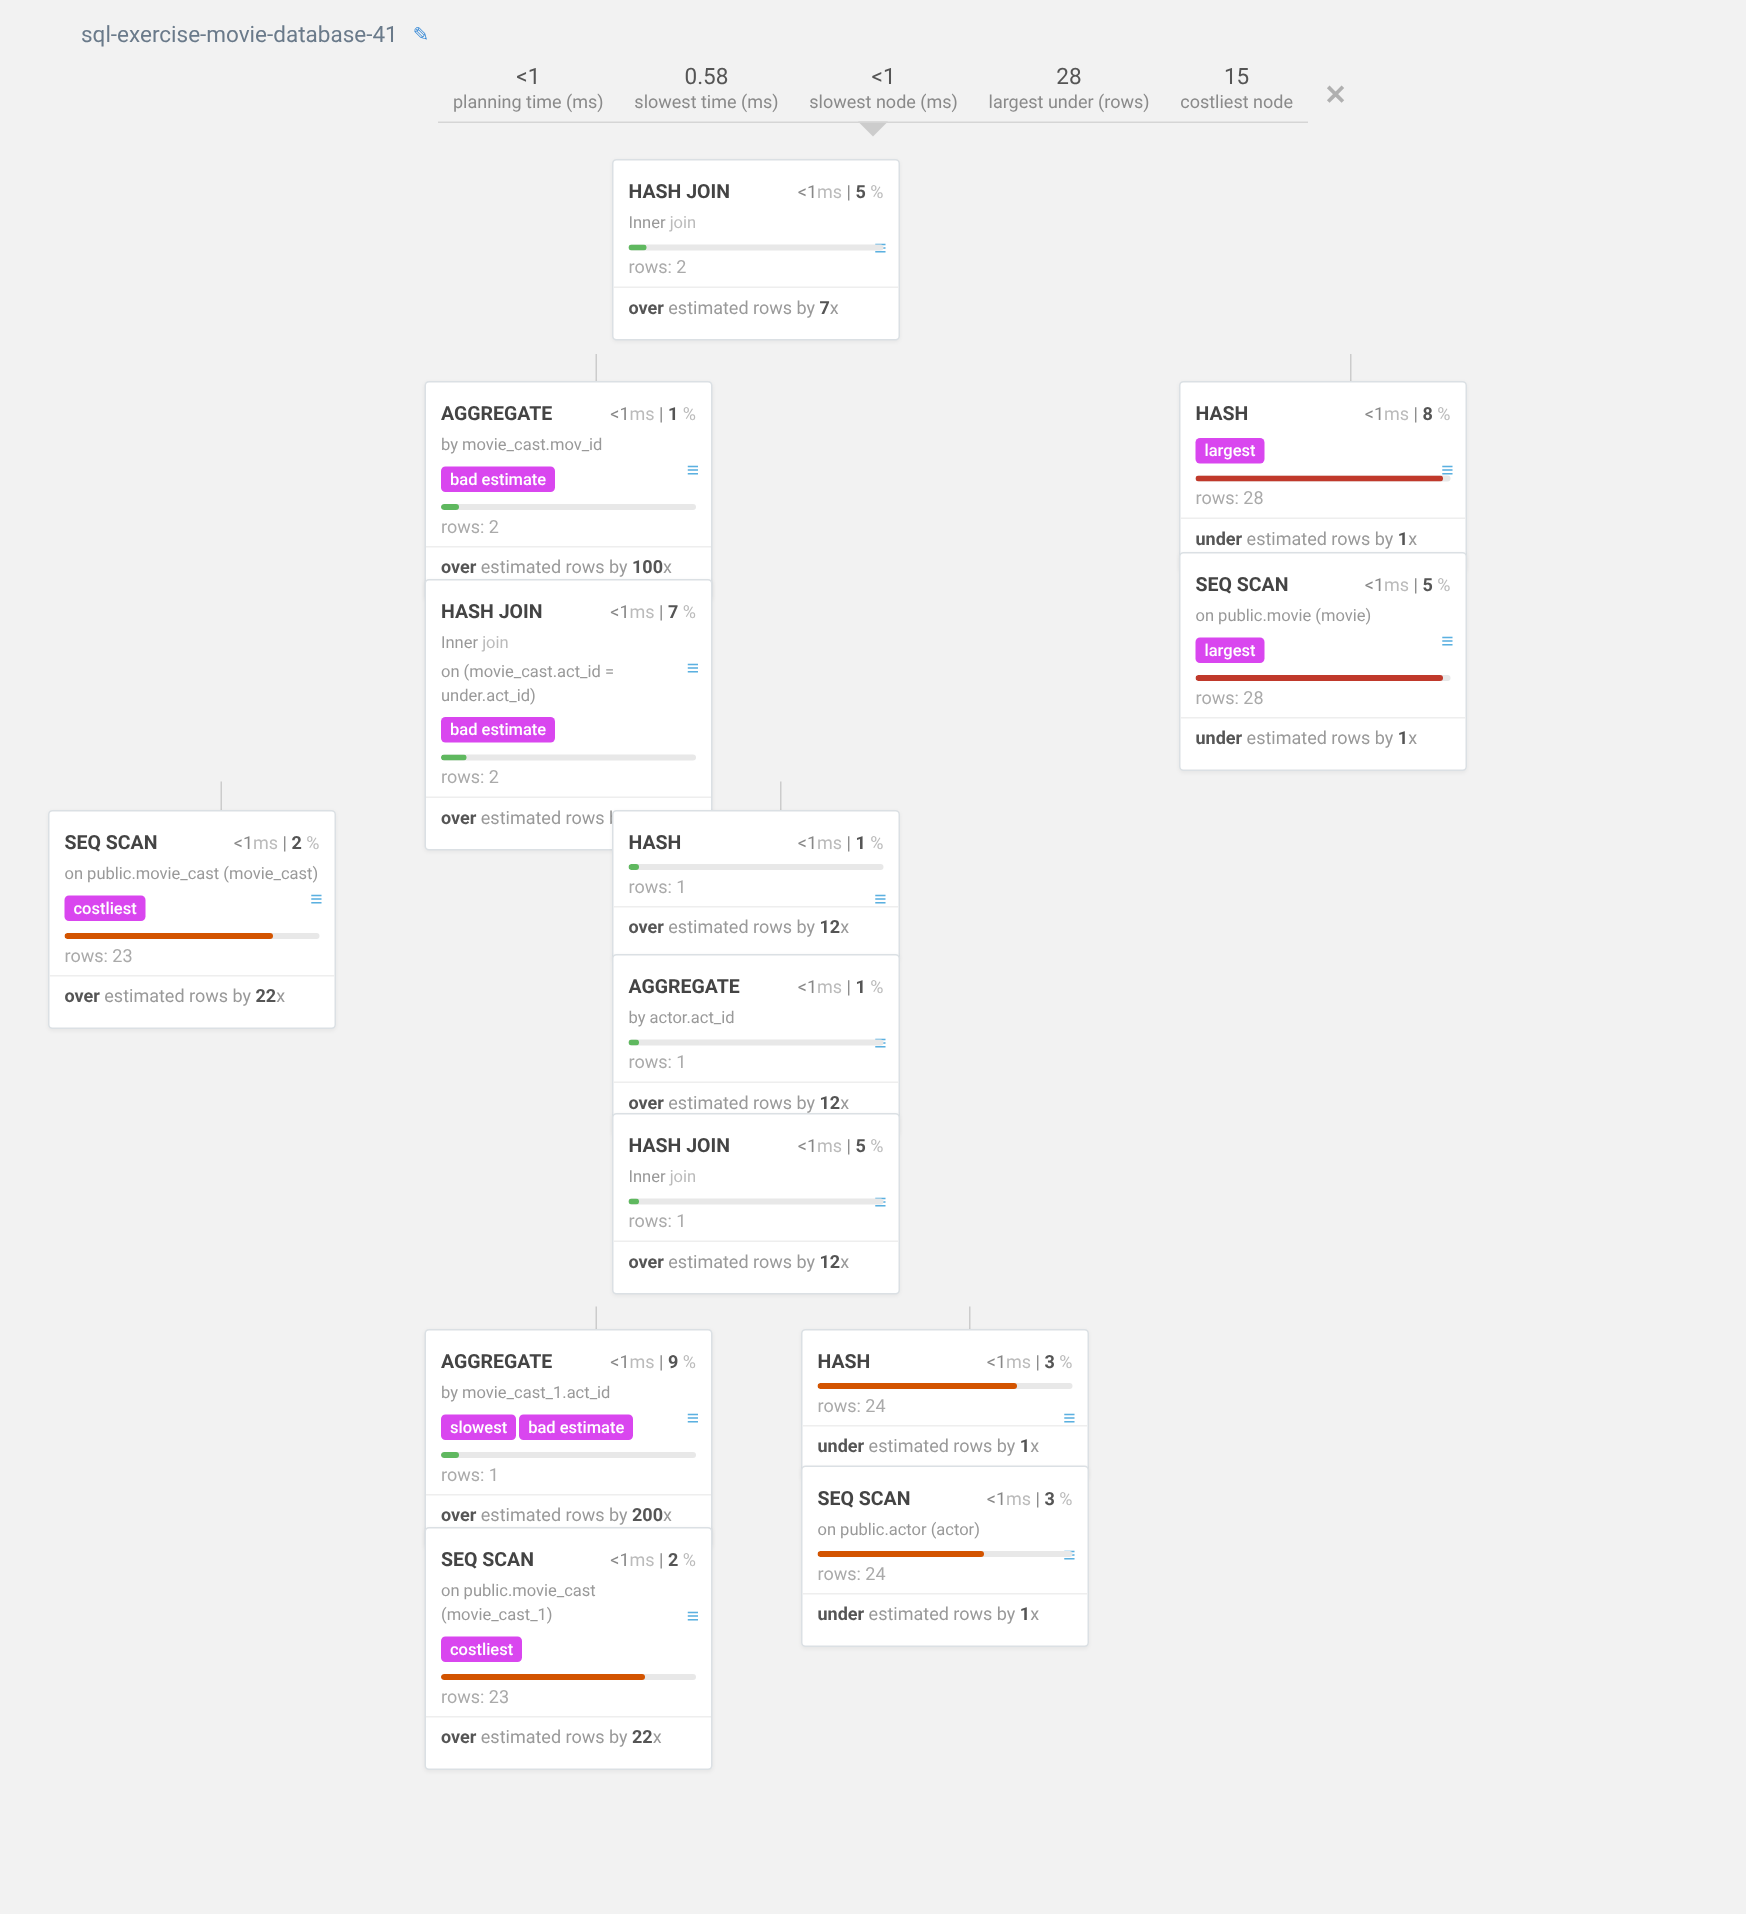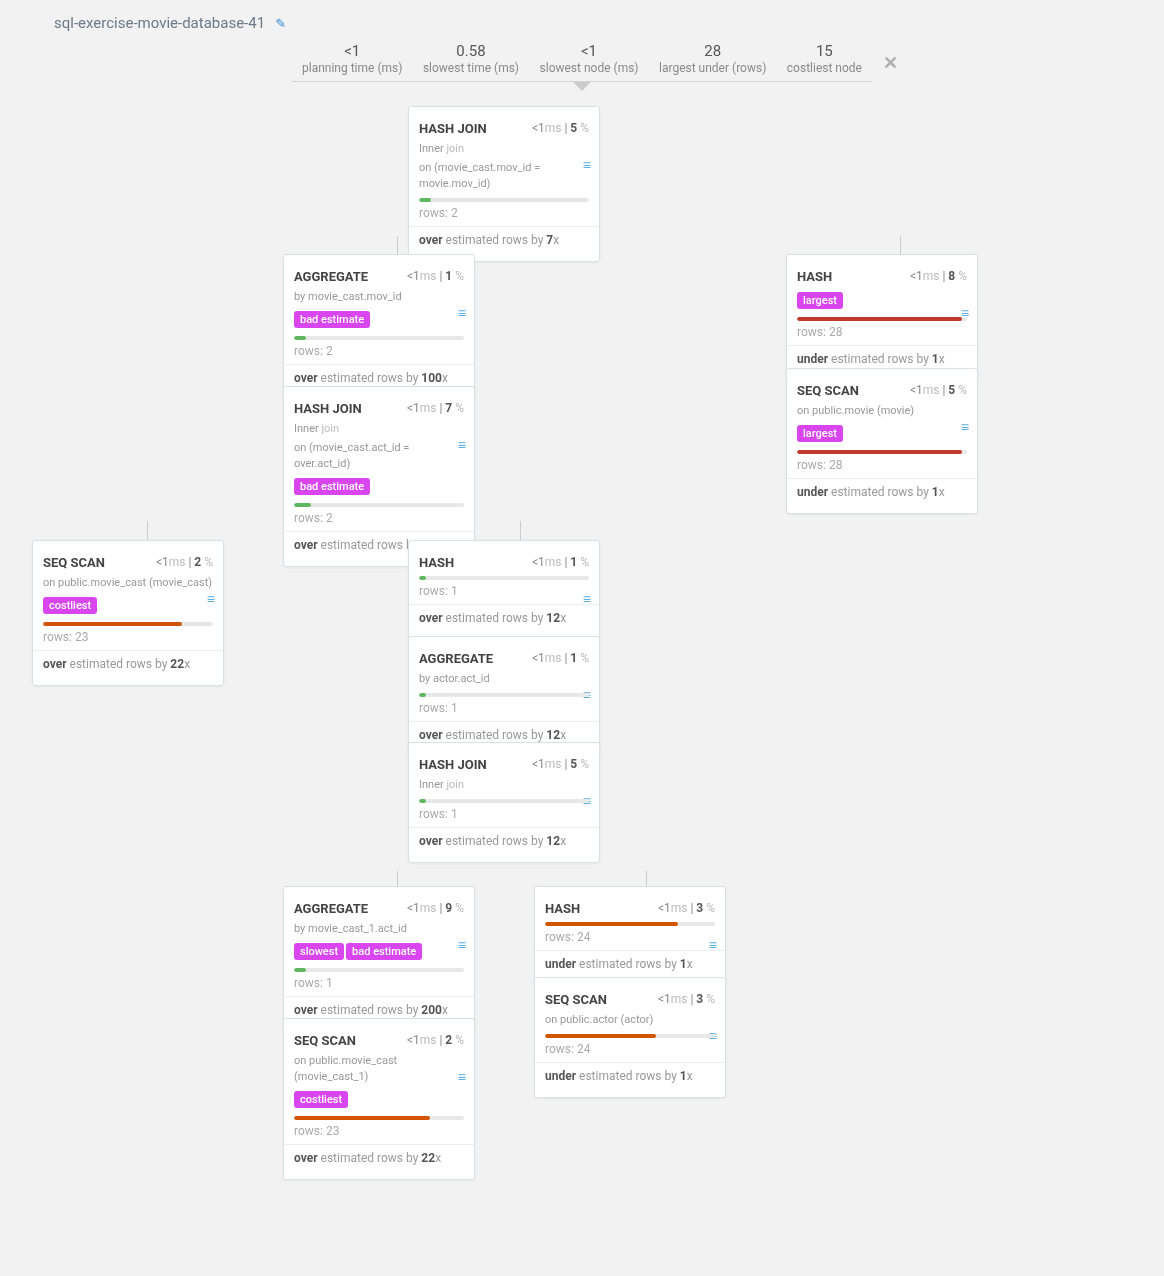--- a/index.html
+++ b/index.html
@@ -78,21 +78,20 @@
   <div class="conn" style="left:397px;top:780px;width:250px;height:20px;border-bottom:none"></div>
   <div class="conn" style="left:397px;top:920px;width:1px;height:17px;border-left:1px solid #ccc;border-right:none;border-bottom:none"></div>
   <div class="conn" style="left:645px;top:870px;width:1px;height:17px;border-left:1px solid #ccc;border-right:none;border-bottom:none"></div>
 
   <div id="node-n1" class="node" style="left:408px;top:15px">
       <div class="hdr">
         <span class="ttl">HASH JOIN</span>
         <span class="metrics">&lt;1<span style="color:#bbb">ms</span> | <b>5</b> <span style="color:#bbb">%</span></span>
       </div>
       <div class="detail">Inner <span class="faded">join</span></div>
-      <div class="detail">on (movie_cast.mov_id = movie.mov_id)</div>
       <span class="db-icon">≡</span>
       <div class="bar">
         <div class="bar-fill g" style="width:7%"></div>
       </div>
       <div class="rows">rows: 2</div>
       <div class="divider"></div>
       <div class="est"><b>over</b> estimated rows by <b>7</b>x</div>
     </div>
   <div id="node-n2" class="node" style="left:283px;top:163px"><div class="hdr">
         <span class="ttl">AGGREGATE</span>
@@ -108,21 +107,21 @@
       </div><div class="rows">rows: 28</div><div class="divider"></div><div class="est"><b>under</b> estimated rows by <b>1</b>x</div></div>
   <div id="node-n4" class="node" style="left:786px;top:277px"><div class="hdr">
         <span class="ttl">SEQ SCAN</span>
         <span class="metrics">&lt;1<span style="color:#bbb">ms</span> | <b>5</b> <span style="color:#bbb">%</span></span>
       </div><div class="detail">on public.movie (movie)</div><span class="db-icon">≡</span><span class="tag">largest</span><div class="bar">
         <div class="bar-fill r" style="width:97%"></div>
       </div><div class="rows">rows: 28</div><div class="divider"></div><div class="est"><b>under</b> estimated rows by <b>1</b>x</div></div>
   <div id="node-n5" class="node" style="left:283px;top:295px"><div class="hdr">
         <span class="ttl">HASH JOIN</span>
         <span class="metrics">&lt;1<span style="color:#bbb">ms</span> | <b>7</b> <span style="color:#bbb">%</span></span>
-      </div><div class="detail">Inner <span class="faded">join</span></div><div class="detail">on (movie_cast.act_id = over.act_id)</div><span class="db-icon">≡</span><span class="tag">bad estimate</span><div class="bar">
+      </div><div class="detail">Inner <span class="faded">join</span></div><div class="detail">on (movie_cast.act_id = under.act_id)</div><span class="db-icon">≡</span><span class="tag">bad estimate</span><div class="bar">
         <div class="bar-fill g" style="width:10%"></div>
       </div><div class="rows">rows: 2</div><div class="divider"></div><div class="est"><b>over</b> estimated rows by <b>125</b>x</div></div>
   <div id="node-n6" class="node" style="left:32px;top:449px"><div class="hdr">
         <span class="ttl">SEQ SCAN</span>
         <span class="metrics">&lt;1<span style="color:#bbb">ms</span> | <b>2</b> <span style="color:#bbb">%</span></span>
       </div><div class="detail">on public.movie_cast (movie_cast)</div><span class="db-icon">≡</span><span class="tag">costliest</span><div class="bar">
         <div class="bar-fill o" style="width:82%"></div>
       </div><div class="rows">rows: 23</div><div class="divider"></div><div class="est"><b>over</b> estimated rows by <b>22</b>x</div></div>
   <div id="node-n7" class="node" style="left:408px;top:449px">
       <div class="hdr">

